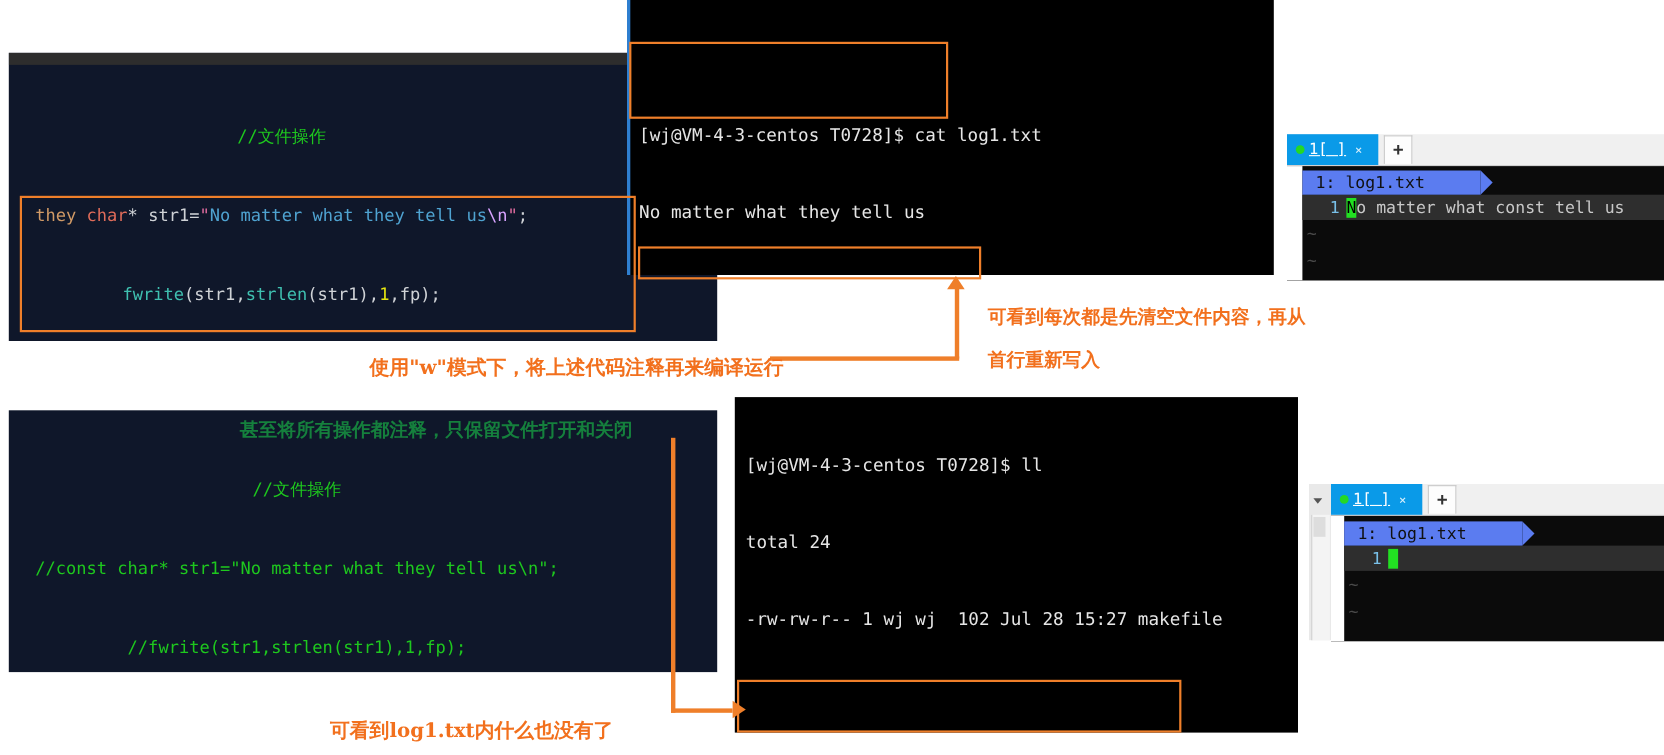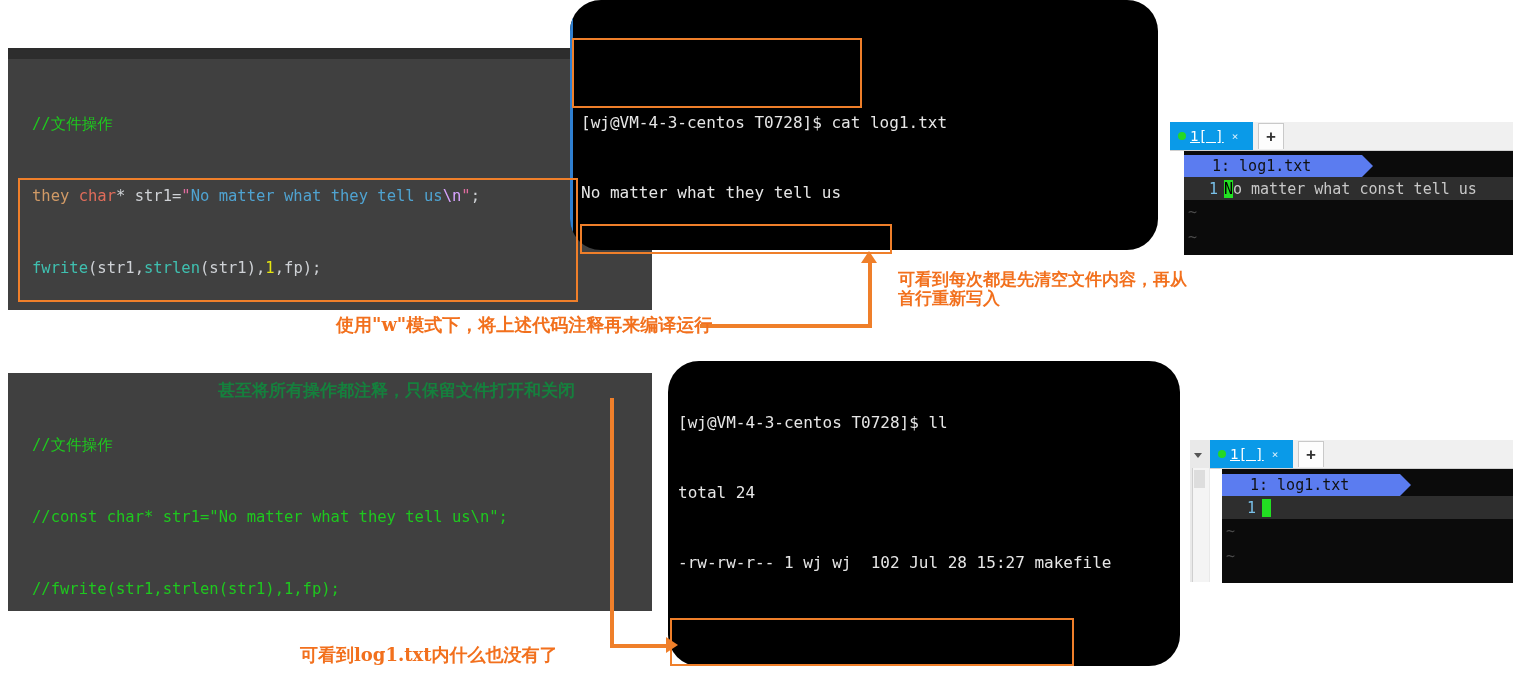--- a/index.html
+++ b/index.html
@@ -9,27 +9,28 @@
   body {
     width: 1513px; height: 686px;
     position: relative;
     overflow: hidden;
     font-family: "Liberation Sans", sans-serif;
   }
   .abs { position: absolute; }
 
   
   .code-panel {
-    background: #404040;
+    background: #0f172a;
     font-family: "DejaVu Sans Mono", monospace;
     font-size: 15.5px;
     line-height: 24px;
     white-space: pre;
     color: #d4d4d4;
     overflow: hidden;
+    text-align: center;
   }
   .code-panel .topstrip {
     position: absolute;
     left: 0; top: 0; right: 0; height: 11px;
     background: #2d2d2d;
   }
   .code-line { white-space: pre; }
   .c-comment { color: #1ec81e; }
   .c-kw      { color: #d19a66; }
   .c-type    { color: #e06c5a; }
@@ -43,21 +44,20 @@
 
   
   .term {
     background: #000000;
     color: #e6e6e6;
     font-family: "DejaVu Sans Mono", monospace;
     font-size: 16px;
     line-height: 23.4px;
     white-space: pre;
     overflow: hidden;
-    border-radius: 31px;
   }
   .term-scroll {
     position: absolute;
     left: 0; top: 0; bottom: 0;
     width: 3px;
     background: #2f7fd0;
   }
 
   
   .vim-wrap { background: #ffffff; }
@@ -103,21 +103,21 @@
     font-family: "DejaVu Sans Mono", monospace;
     font-size: 15px;
     position: relative;
     overflow: hidden;
   }
   .vim-header {
     background: #5b7cf0;
     color: #101010;
     height: 22px;
     display: flex; align-items: center;
-    padding-left: 28px;
+    padding-left: 12px;
     width: 150px;
     position: relative;
     white-space: pre;
   }
   .vim-header .arrowtip {
     position: absolute;
     right: -11px; top: 0;
     width: 0; height: 0;
     border-top: 11px solid transparent;
     border-bottom: 11px solid transparent;
@@ -149,21 +149,21 @@
     border: 2px solid #ef7f2a;
     box-sizing: border-box;
     pointer-events: none;
   }
   .oline { background: #ef7f2a; }
   .anno {
     color: #f2701d;
     font-family: "DejaVu Serif", serif;
     font-weight: bold;
     font-size: 17px;
-    line-height: 19px;
+    line-height: 39px;
     white-space: pre-line;
   }
   .anno-sans {
     color: #15803d;
     font-family: "DejaVu Serif", serif;
     font-weight: bold;
     font-size: 16px;
     white-space: pre;
   }
   .arrow-up::after {

